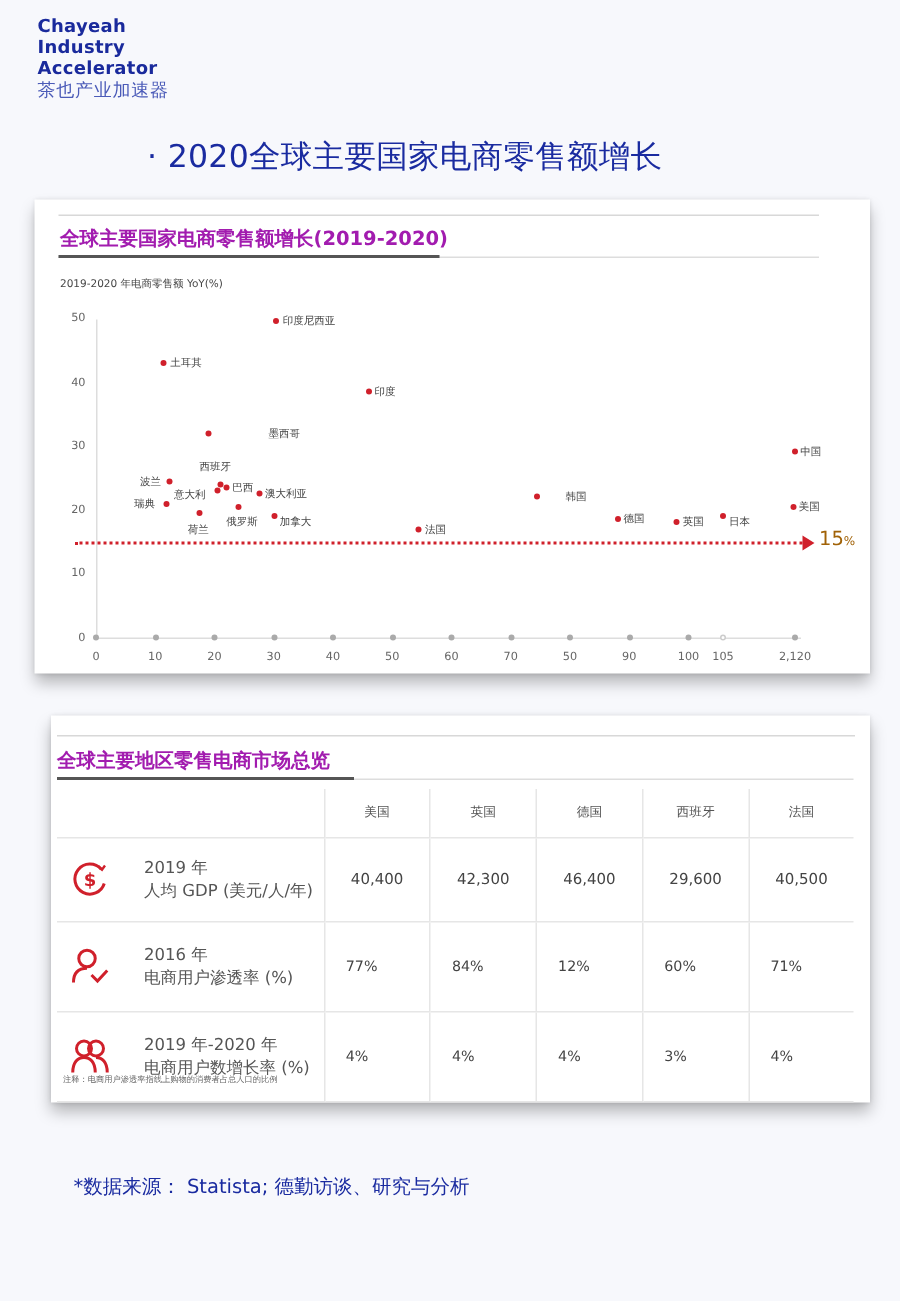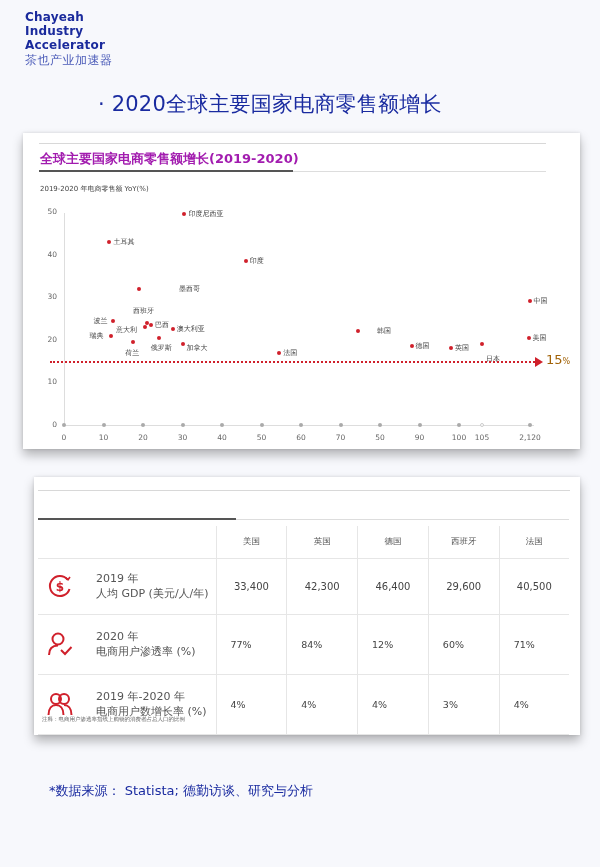--- a/index.html
+++ b/index.html
@@ -140,32 +140,33 @@
       <div class="plabel" style="left: 66.4px; top: 202.54px;">瑞典</div>
       <div class="point" style="left: 135.8px; top: 204.67px;"></div>
       <div class="plabel" style="left: 127.8px; top: 214.67px;">俄罗斯</div>
       <div class="point" style="left: 505.581px; top: 204.67px;"></div>
       <div class="plabel" style="left: 509.581px; top: 204.67px;">美国</div>
       <div class="point" style="left: 110.125px; top: 208.93px;"></div>
       <div class="plabel" style="left: 102.125px; top: 219.93px;">荷兰</div>
       <div class="point" style="left: 159.5px; top: 211.06px;"></div>
       <div class="plabel" style="left: 163.5px; top: 215px; text-align: center;">加拿大</div>
       <div class="point" style="left: 459px; top: 211.06px;"></div>
-      <div class="plabel" style="left: 463px; top: 226px;">日本</div>
+      <div class="plabel" style="left: 463px; top: 215px;">日本</div>
       <div class="point" style="left: 388.6px; top: 213.19px;"></div>
       <div class="plabel" style="left: 392.6px; top: 213.19px;">德国</div>
       <div class="point" style="left: 428.1px; top: 215.32px;"></div>
       <div class="plabel" style="left: 432.1px; top: 215.32px;">英国</div>
       <div class="point" style="left: 256.275px; top: 219.58px;"></div>
       <div class="plabel" style="left: 260.275px; top: 219.58px;">法国</div>
     </div>
 </div>
 
 <div class="card table-card">
   <div class="card-topline" style="left:4px; right:10px; top:13px;"></div>
+  <div class="card-title" style="left:4px; top:21px;">全球主要地区零售电商市场总览</div>
   <div class="card-underline-full" style="left:4px; top:42px; width:531px;"></div>
   <div class="card-underline" style="left:4px; top:41px; width:198px;"></div>
 
   <table class="tbl">
     <tbody>
         <tr>
       <th class="blank"></th>
       <th>美国</th>
       <th>英国</th>
       <th>德国</th>
@@ -181,38 +182,38 @@
                   <path d="M18.5 4.5 L21 6.8 L23 4" fill="none" stroke="#d0202b" stroke-width="1.6"></path>
                   <text x="13" y="17.5" text-anchor="middle" font-size="12" font-weight="bold" fill="#d0202b" font-family="DejaVu Sans, sans-serif">$</text>
                 </svg>
           </span>
           <div class="row-text">
             <div>2019 年</div>
             <div>人均 GDP (美元/人/年)</div>
           </div>
         </div>
       </td>
-      <td class="num">33,400</td>
+      <td class="num">40,400</td>
       <td class="num">42,300</td>
       <td class="num">46,400</td>
       <td class="num">29,600</td>
       <td class="num">40,500</td>
     </tr>
     <tr class="r2">
       <td class="label-cell">
         <div class="row-label">
           <span class="row-icon">
             <svg width="26" height="26" viewBox="0 0 26 26">
                   <circle cx="11" cy="8" r="5.5" fill="none" stroke="#d0202b" stroke-width="2"></circle>
                   <path d="M2 24 C2 17 6 14.5 11 14.5" fill="none" stroke="#d0202b" stroke-width="2"></path>
                   <path d="M14 19 L18 23 L24.5 16" fill="none" stroke="#d0202b" stroke-width="2"></path>
                 </svg>
           </span>
           <div class="row-text">
-            <div>2020 年</div>
+            <div>2016 年</div>
             <div>电商用户渗透率 (%)</div>
           </div>
         </div>
       </td>
       <td>77%</td>
       <td>84%</td>
       <td>12%</td>
       <td>60%</td>
       <td>71%</td>
     </tr>

